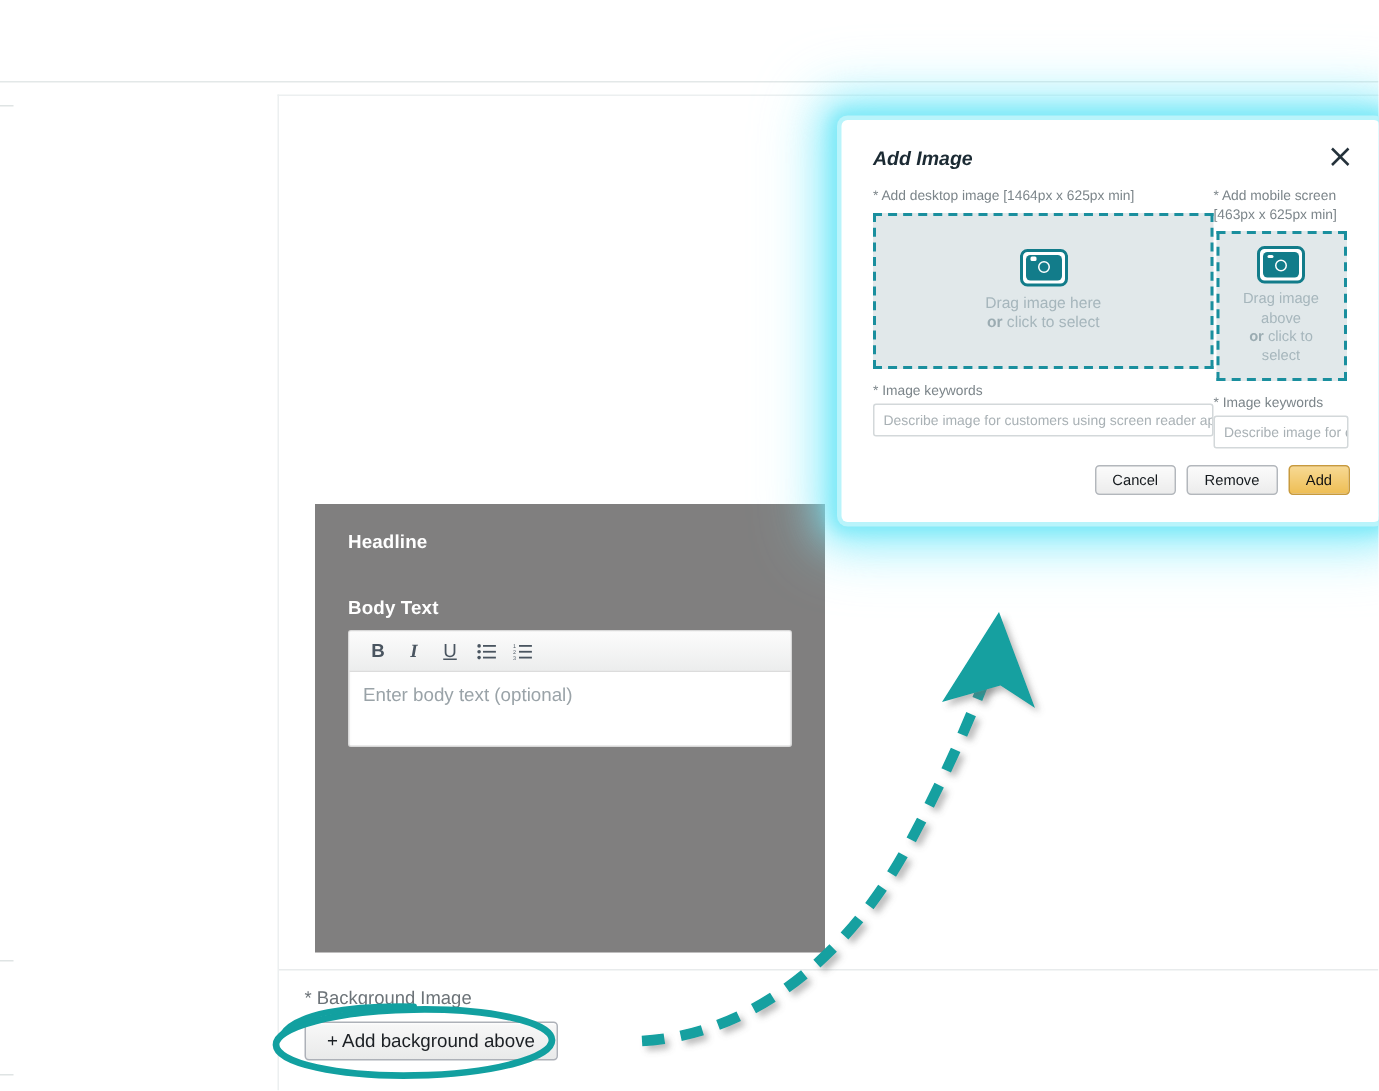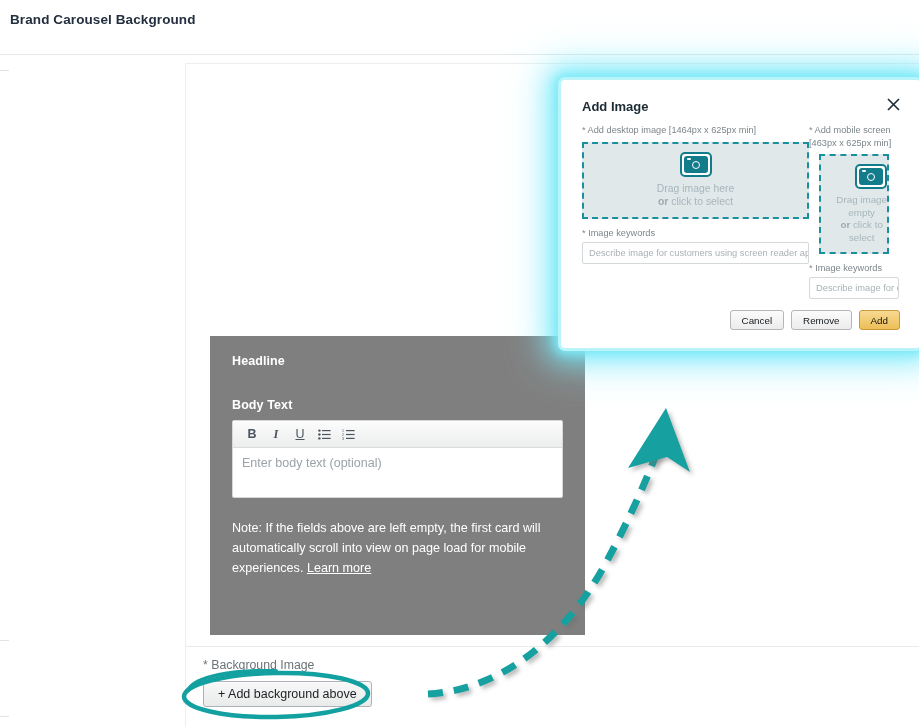--- a/index.html
+++ b/index.html
@@ -31,21 +31,21 @@
     position: absolute; left: 185px; top: 63px;
     width: 734px; height: 664px;
     background: #ffffff;
     border-left: 1px solid #eceff0;
     border-top: 1px solid #eceff0;
   }
 
   
   .gray-card {
     position: absolute; left: 210px; top: 336px;
-    width: 375px; height: 299px;
+    width: 340px; height: 299px;
     background: #807f7f;
     padding: 18px 22px 0 22px;
   }
   .card-label {
     font-size: 12.5px; font-weight: bold; color: #ffffff;
     margin: 0 0 8px 0; letter-spacing: .1px;
   }
   .headline-input {
     width: 100%; height: 30px;
     background: #fff; border: 1px solid #d8d8d8; border-radius: 2px;
@@ -121,21 +121,21 @@
       0 0 26px 12px rgba(110,232,250,.75),
       0 0 42px 18px rgba(150,240,252,.45);
   }
   .modal {
     position: absolute; left: 566px; top: 85px;
     width: 350px; height: 258px;
     background: #ffffff;
     border-radius: 2px;
     padding: 12px 16px 0 16px;
   }
-  .modal-head { position: relative; height: 22px; }
+  .modal-head { position: relative; height: 22px; font-style: italic; }
   .modal-title {
     font-size: 13px; font-weight: bold; color: #1b2a33;
   }
   .modal-close {
     position: absolute; right: -2px; top: -2px;
     width: 18px; height: 18px; color: #24313a;
     display: flex; align-items: center; justify-content: center;
   }
   .modal-body { display: flex; margin-top: 5px; }
   .col-desktop { width: 227px; }
@@ -146,22 +146,22 @@
     margin-bottom: 5px;
   }
 
   .dropzone {
     background: #e1e8ea;
     border: 2px dashed #1a8f9e;
     display: flex; flex-direction: column;
     align-items: center; justify-content: center;
     color: #a8b8bd;
   }
-  .dz-desktop { width: 100%; height: 77px; }
-  .dz-mobile  { width: 70px; height: 100px; margin: 0 auto; align-items: flex-end; }
+  .dz-desktop { width: 100%; height: 104px; }
+  .dz-mobile  { width: 87px; height: 100px; margin: 0 auto; }
 
   .cam {
     width: 32px; height: 25px; border-radius: 5px;
     background: #ffffff;
     border: 2px solid #127c8a;
     display: flex; align-items: center; justify-content: center;
     position: relative; margin-bottom: 5px;
   }
   .cam-in {
     width: 24px; height: 17px; border-radius: 3px; background: #127c8a;
@@ -210,21 +210,20 @@
   .btn-primary {
     background: linear-gradient(to bottom, #f7d993 0%, #eebe55 100%);
     border: 1px solid #c89a3d; color: #111;
   }
 </style>
 </head>
 <body>
 
 <div id="root">
 
-  <div class="page-title">Brand Carousel Background</div>
   <div class="top-divider"></div>
 
   <div class="edge-tick" style="top:70px;"></div>
   <div class="edge-tick" style="top:640px;"></div>
   <div class="edge-tick" style="top:716px;"></div>
 
   <div class="content-panel"></div>
 
   <div class="gray-card">
 
@@ -255,24 +254,20 @@
             <text x="0" y="11" font-size="3.6" fill="#4a5560" font-family="Liberation Sans">3</text>
             <rect x="4" y="1" width="8.6" height="1.2" fill="#4a5560"></rect>
             <rect x="4" y="4.9" width="8.6" height="1.2" fill="#4a5560"></rect>
             <rect x="4" y="8.8" width="8.6" height="1.2" fill="#4a5560"></rect>
           </svg>
         </div>
       </div>
       <div class="rte-body">Enter body text (optional)</div>
     </div>
 
-    <div class="note">
-      <span>Note: If the fields above are left empty, the first card will automatically scroll into view on page load for mobile experiences.</span>
-      <a href="#">Learn more</a>
-    </div>
   </div>
 
   <div class="card-bottom-divider"></div>
 
   <div class="bg-section">
     <div class="bg-label">* Background Image</div>
     <div class="add-bg-btn">+ Add background above</div>
   </div>
 
   <svg class="anno-svg" viewBox="0 0 919 727">
@@ -333,21 +328,21 @@
 
         <div class="dropzone dz-mobile">
           <div class="cam">
             <div class="cam-in">
               <div class="cam-nub"></div>
               <div class="cam-lens"></div>
             </div>
           </div>
           <div class="dz-text">
             <span>Drag image</span><br>
-            <span>empty</span><br>
+            <span>above</span><br>
             <b>or</b><span> click to</span><br>
             <span>select</span>
           </div>
         </div>
 
         <div class="kw-label">* Image keywords</div>
         <div class="kw-input kw-mobile">
           <span>Describe image for cust</span>
         </div>
       </div>

